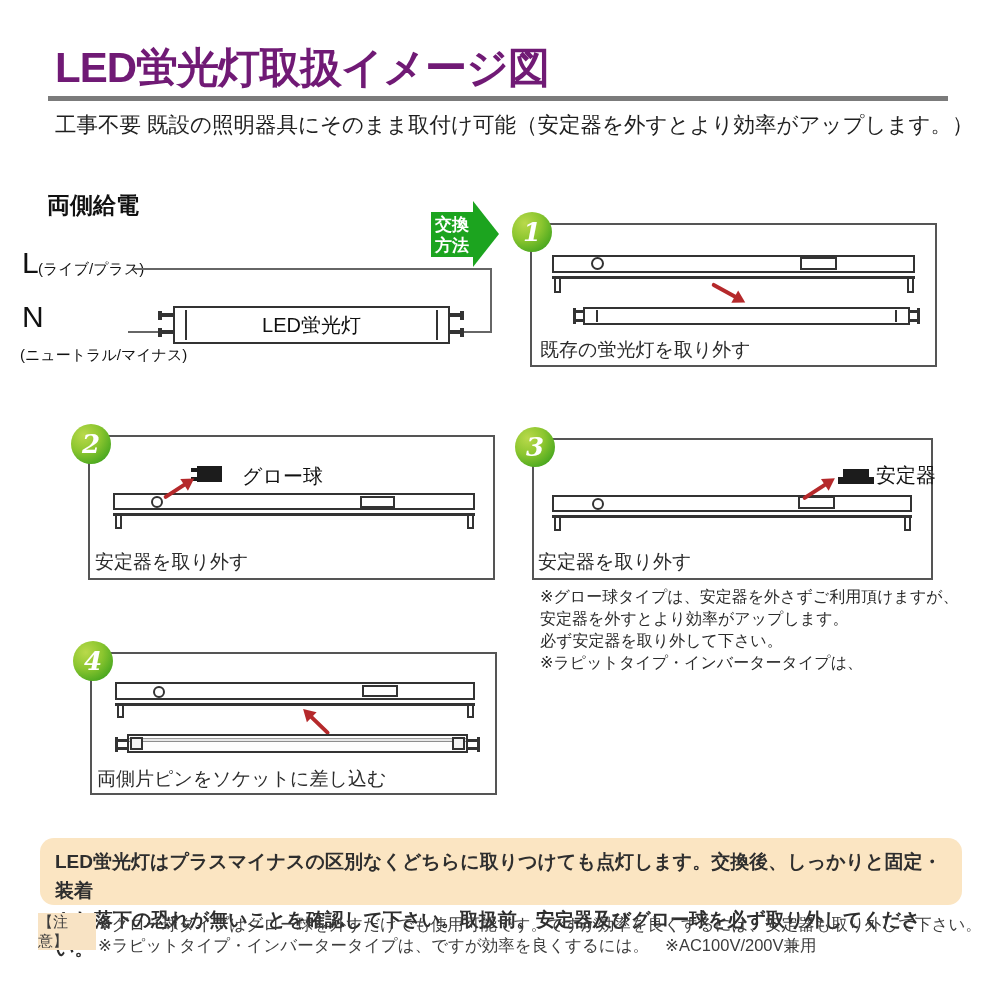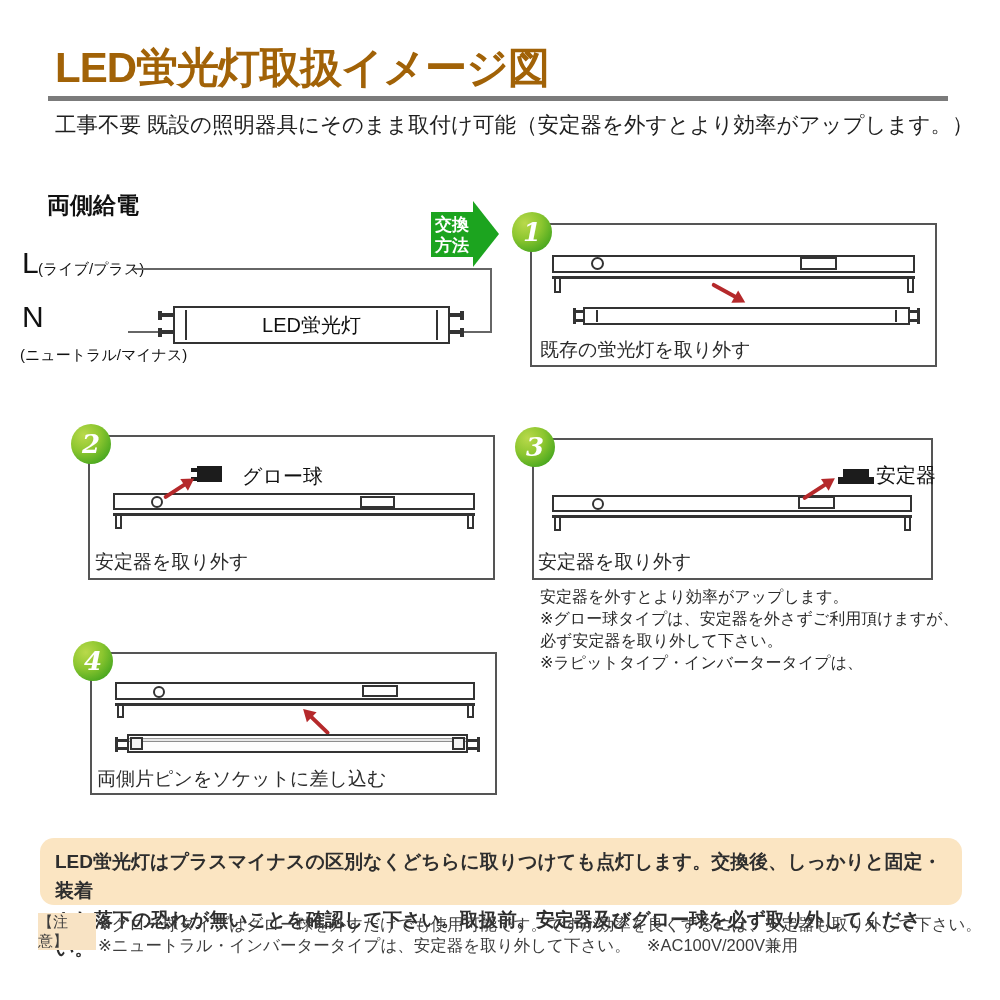--- a/index.html
+++ b/index.html
@@ -8,21 +8,21 @@
     --ink:#222;
     --line:#555;
     --draw:#333;
     --beige:#fbe5c2;
     --beige2:#f8e3c4;
   }
   *{margin:0;padding:0;box-sizing:border-box;}
   body{background:#fff;font-family:"Liberation Sans","DejaVu Sans",sans-serif;}
   .canvas{position:relative;width:1000px;height:1000px;background:#fff;overflow:hidden;}
 
-  .title{position:absolute;left:55px;top:40px;font-size:42px;font-weight:800;color:#a16207;letter-spacing:-1px;}
+  .title{position:absolute;left:55px;top:40px;font-size:42px;font-weight:800;color:#701a75;letter-spacing:-1px;}
   .rule{position:absolute;left:48px;top:96px;width:900px;height:5px;background:#7b7b7b;}
   .subtitle{position:absolute;left:55px;top:110px;font-size:21.5px;color:#1f1f1f;}
 
   .sec-head{position:absolute;left:47px;top:190px;font-size:23px;font-weight:bold;color:#111;}
 
   .lbl-big{position:absolute;font-size:30px;color:#111;}
   .lbl-sub{position:absolute;font-size:15px;color:#111;}
 
   .wire{position:absolute;background:#666;}
 
@@ -157,22 +157,22 @@
   <div class="fx-body" style="left:552px;top:495px;width:360px;height:17px;"></div>
   <div class="fx-circle" style="left:592px;top:498px;width:12px;height:12px;"></div>
   <div class="fx-ballast" style="left:798px;top:496px;width:37px;height:13px;"></div>
   <div class="fx-strip" style="left:552px;top:515px;width:360px;"></div>
   <div class="fx-leg" style="left:554px;top:518px;height:13px;"></div>
   <div class="fx-leg" style="left:904px;top:518px;height:13px;"></div>
   <div class="rarrow" style="left:803px;top:497px;width:28px;transform:rotate(-33deg);"></div>
   <div class="caption" style="left:538px;top:549px;width:390px;">安定器を取り外す</div>
 
   <div class="notes">
+    <div>※グロー球タイプは、安定器を外さずご利用頂けますが、</div>
     <div>安定器を外すとより効率がアップします。</div>
-    <div>※グロー球タイプは、安定器を外さずご利用頂けますが、</div>
     <div>必ず安定器を取り外して下さい。</div>
     <div>※ラピットタイプ・インバータータイプは、</div>
   </div>
 
   <div class="stepbox" style="left:90px;top:652px;width:407px;height:143px;"></div>
   <div class="badge" style="left:73px;top:641px;">4</div>
   <div class="fx-body" style="left:115px;top:682px;width:360px;height:18px;"></div>
   <div class="fx-circle" style="left:153px;top:686px;width:12px;height:12px;"></div>
   <div class="fx-ballast" style="left:362px;top:685px;width:36px;height:12px;"></div>
   <div class="fx-strip" style="left:115px;top:703px;width:360px;"></div>
@@ -193,16 +193,16 @@
 
   <div class="warnbox"></div>
   <div class="warntext">
     <div>LED蛍光灯はプラスマイナスの区別なくどちらに取りつけても点灯します。交換後、しっかりと固定・装着</div>
     <div>され落下の恐れが無いことを確認して下さい。取扱前、安定器及びグロー球を必ず取り外してください。</div>
   </div>
 
   <div class="cautionlabel">【注意】</div>
   <div class="cautiontext">
     <div>※グロー球タイプはグロー球を外すだけでも使用可能です。ですが効率を良くするには、安定器も取り外して下さい。</div>
-    <div><span>※ニュートラル・インバータータイプは、安定器を取り外して下さい。</span><span class="ac-note">※AC100V/200V兼用</span></div>
+    <div><span>※ラピットタイプ・インバータータイプは、ですが効率を良くするには。</span><span class="ac-note">※AC100V/200V兼用</span></div>
   </div>
 
 </div>
 
 </body></html>

